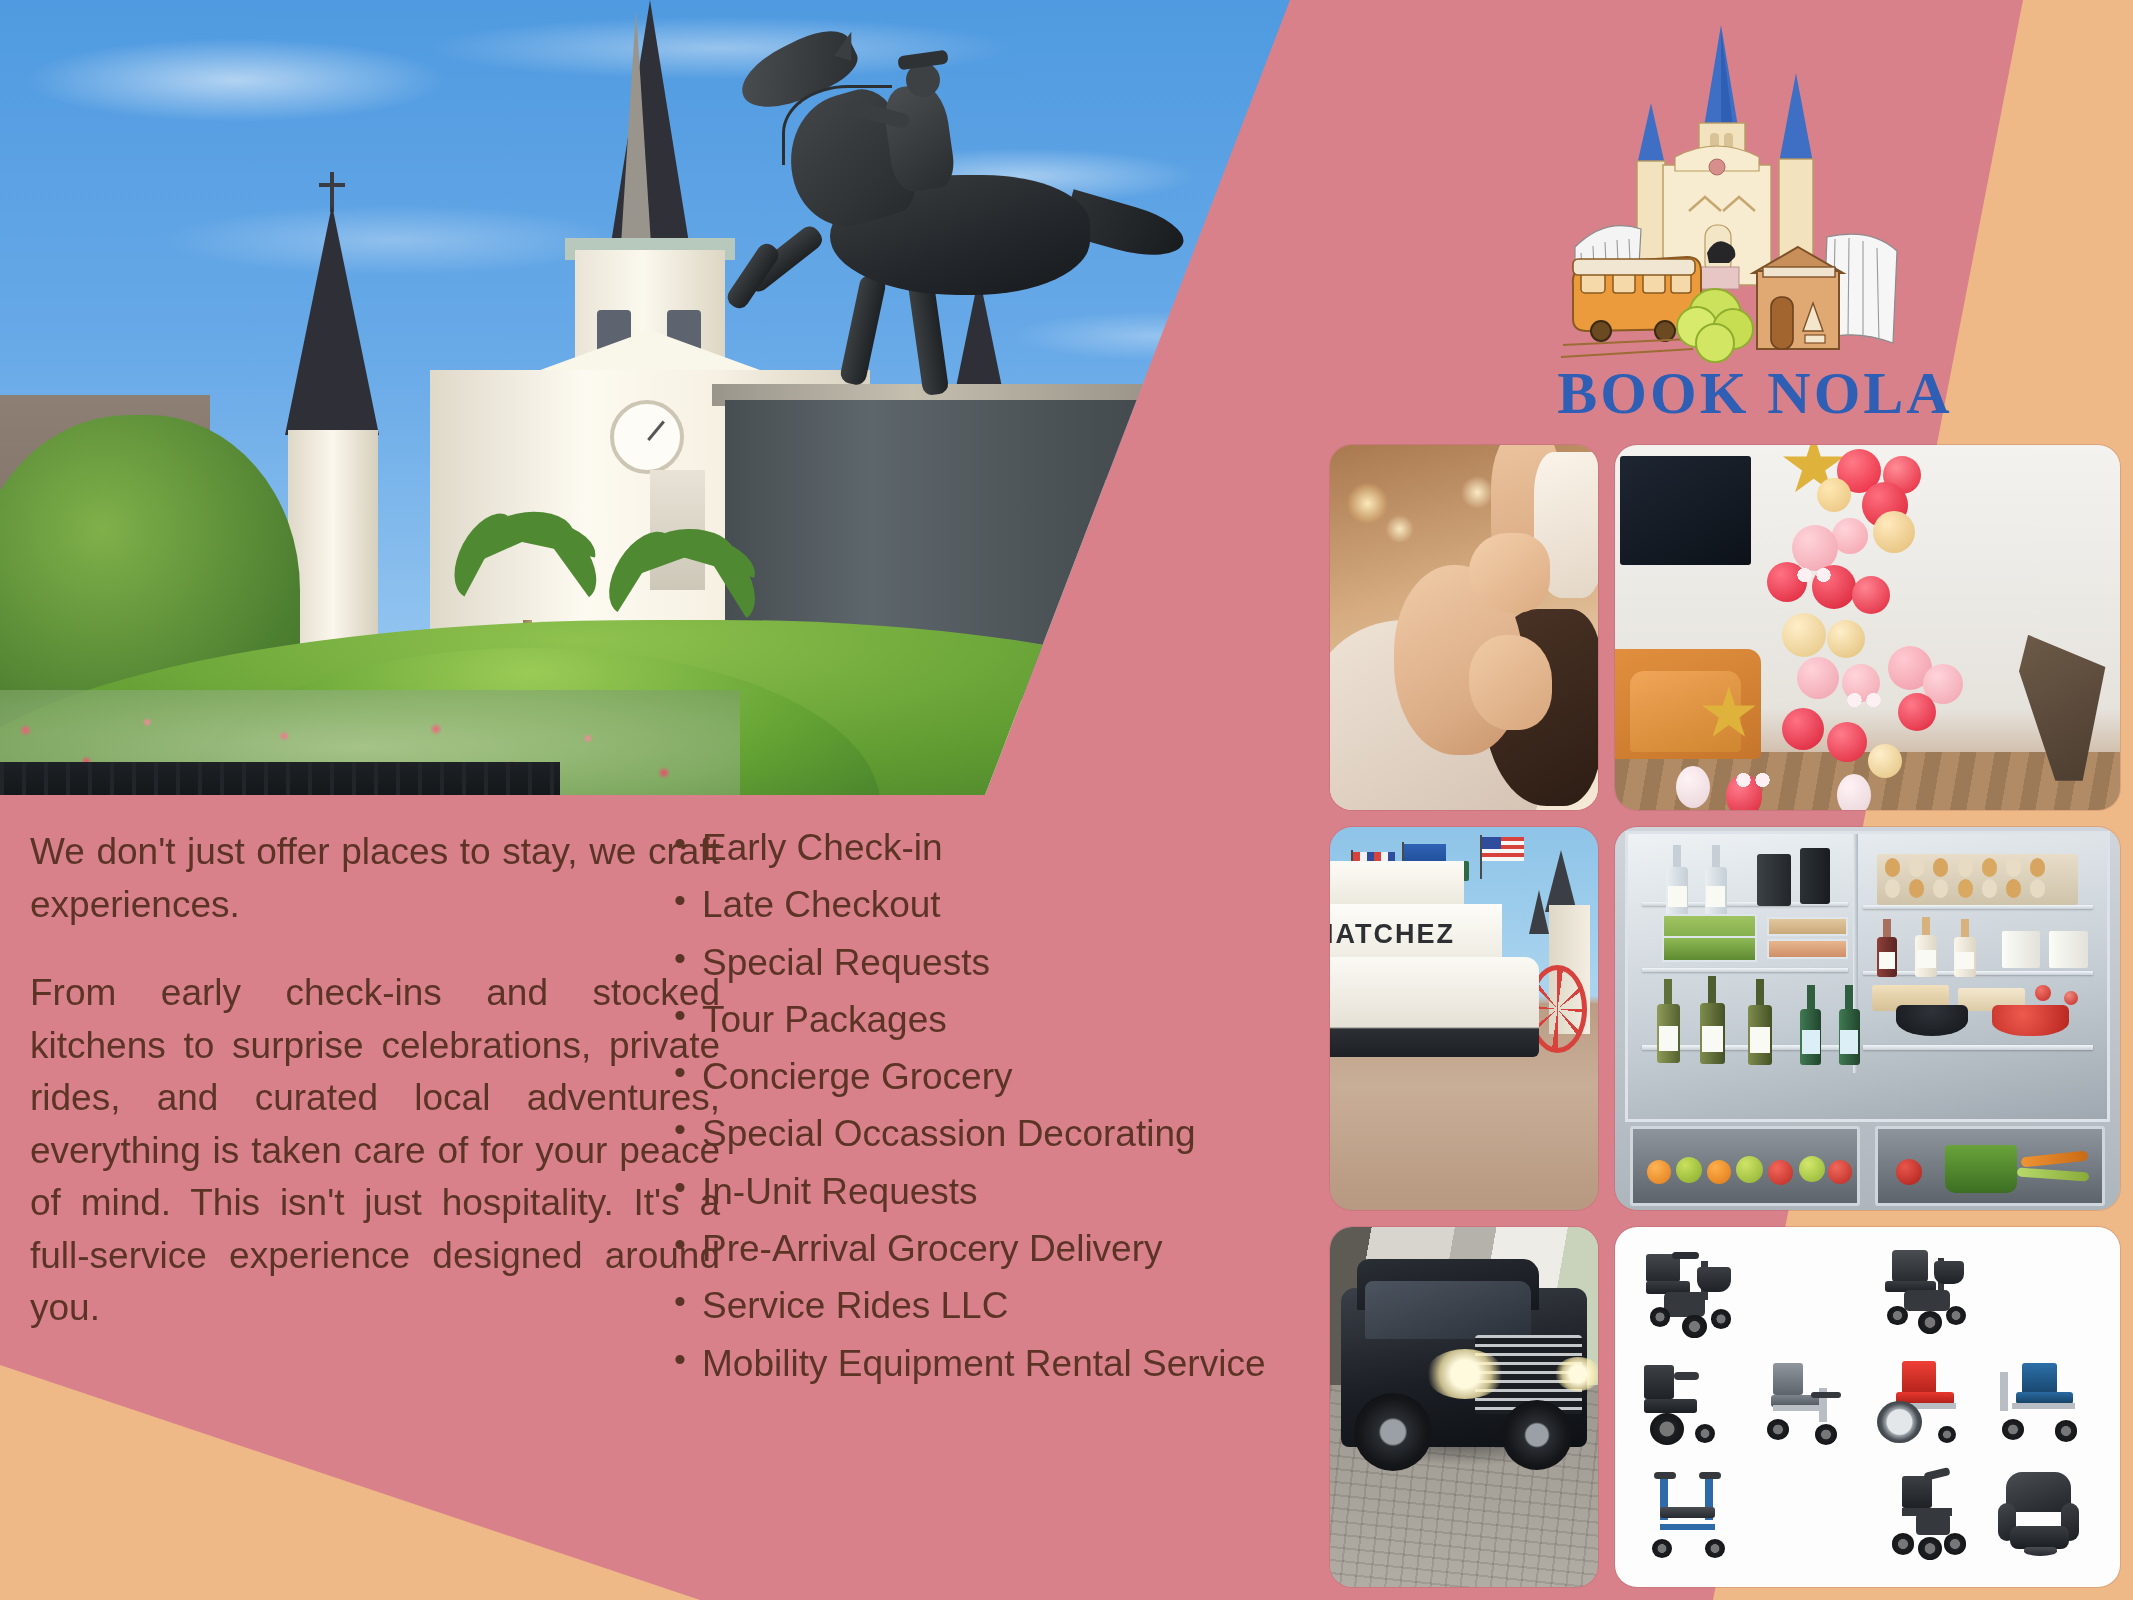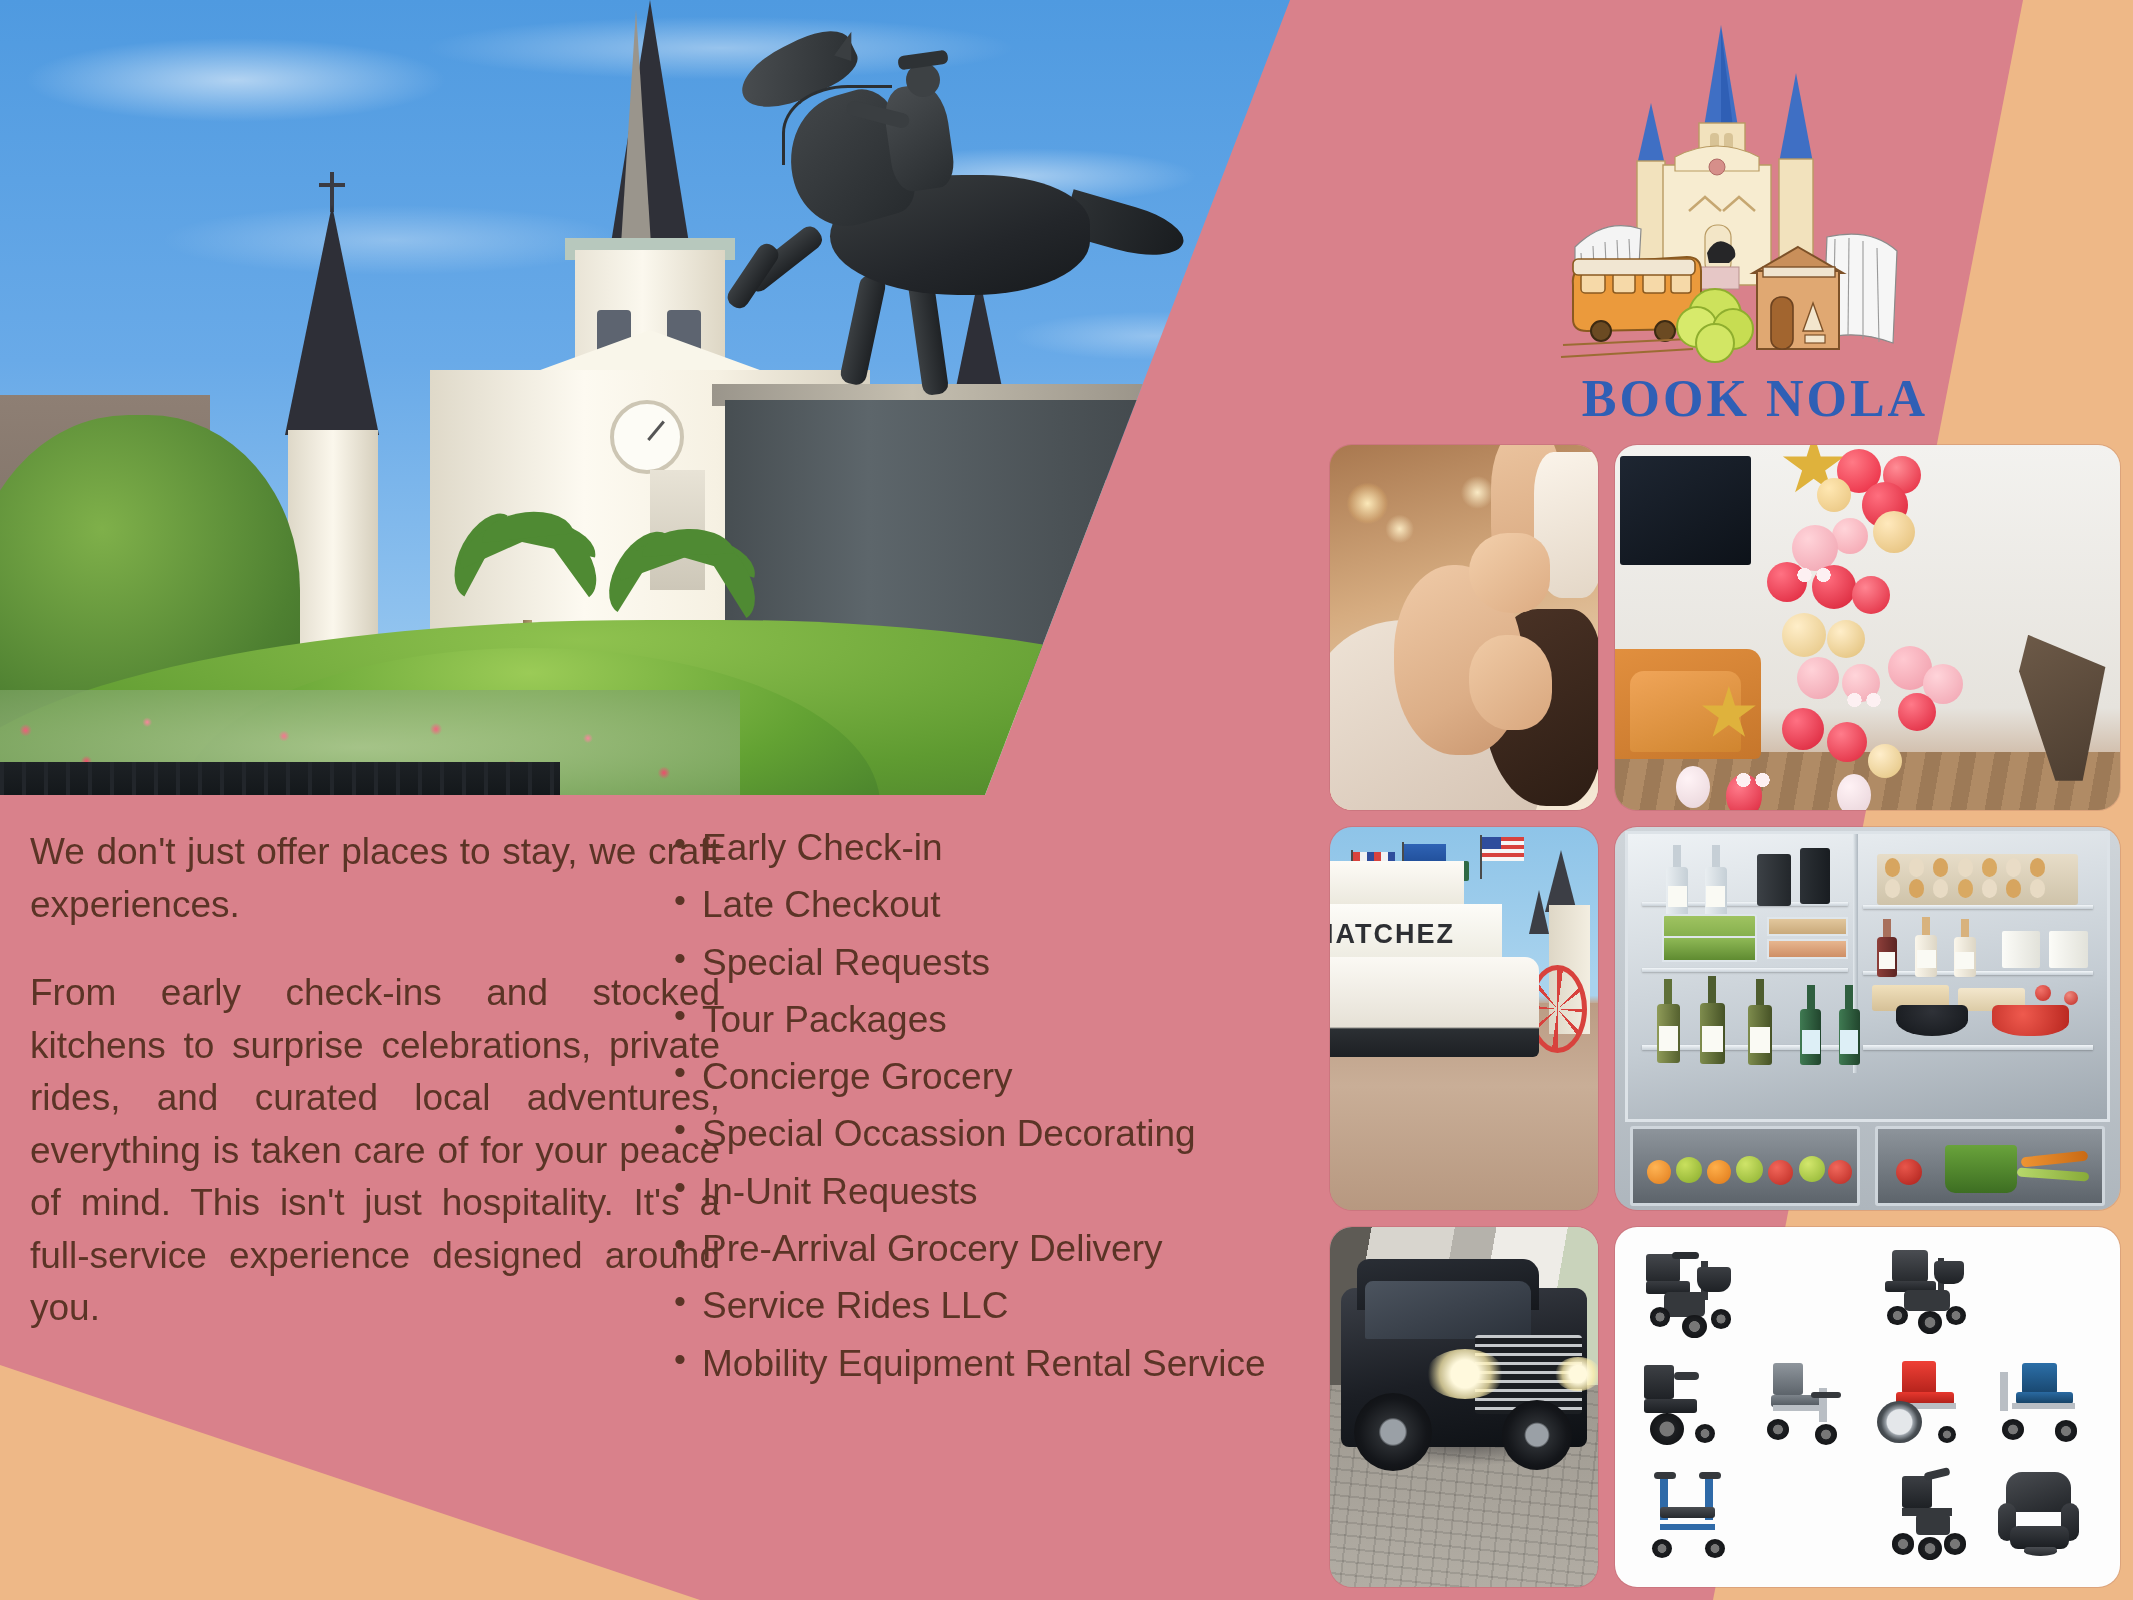--- a/index.html
+++ b/index.html
@@ -238,21 +238,21 @@
   
   #logo {
     position:absolute; left:1555px; top:15px; width:400px; height:415px;
   }
   #logo-svg { position:absolute; inset:0; width:100%; height:100%; }
   #logo-wordmark {
     position:absolute; left:0; bottom:2px; width:100%;
     text-align:center;
     font-family:"Liberation Serif", serif;
     font-weight:700;
-    font-size:52px;
+    font-size:60px;
     letter-spacing:3px;
     color:#2f5fb5;
   }
 
   
   #grid {
     position:absolute; left:1330px; top:445px; width:790px; height:1145px;
     display:grid;
     grid-template-columns:268px 1fr;
     grid-template-rows:365px 383px 360px;

